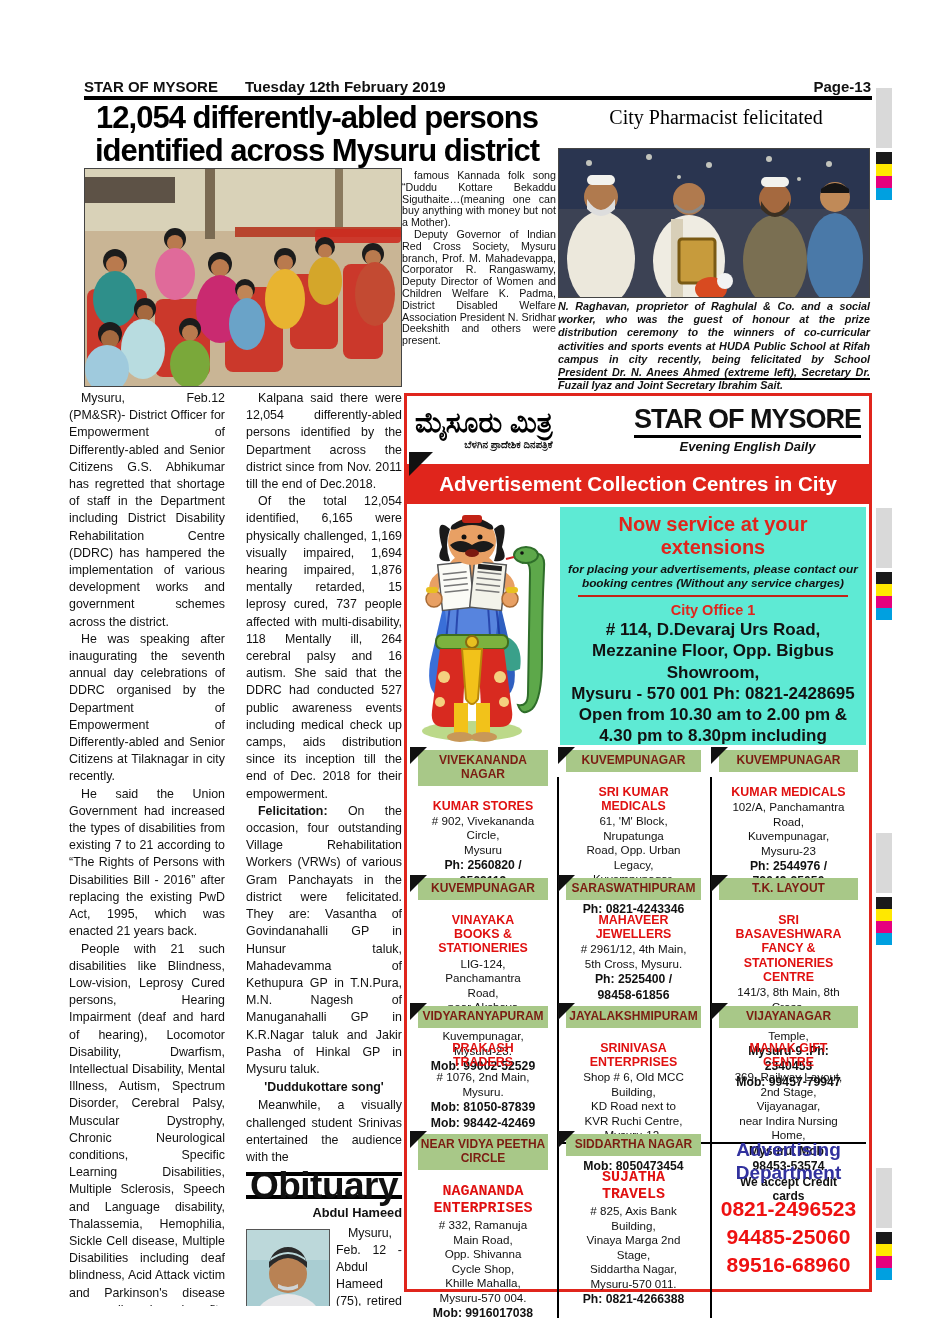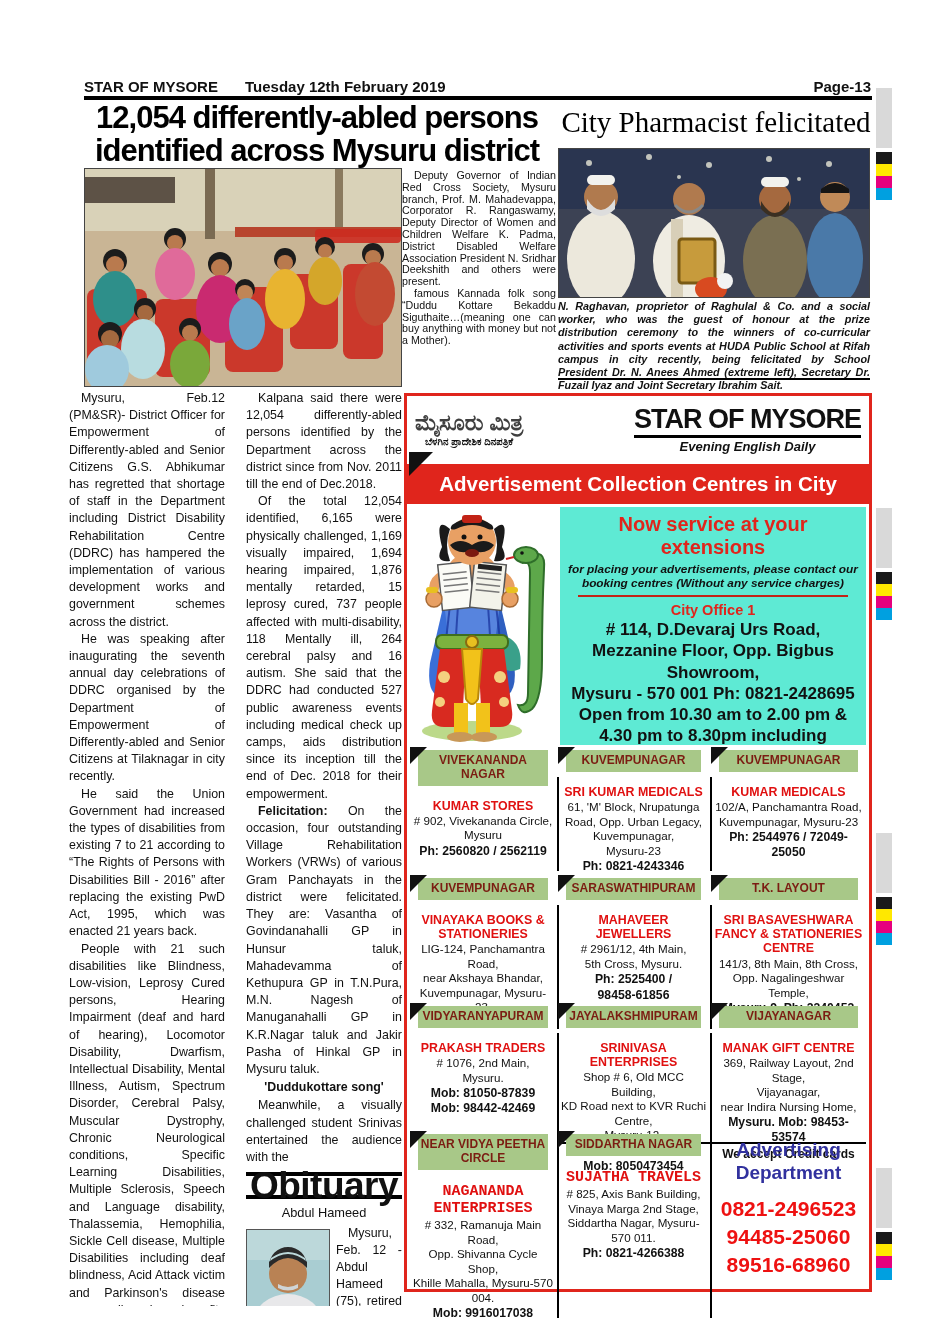--- a/index.html
+++ b/index.html
@@ -10,50 +10,50 @@
   .hdr-name{position:absolute;left:84px;top:78px;width:156px;font-size:15px;font-weight:bold;
             border-bottom:2px solid #000;padding-bottom:2px;}
   .hdr-date{position:absolute;left:245px;top:78px;font-size:15px;font-weight:bold;}
   .hdr-page{position:absolute;right:74px;top:78px;font-size:15px;font-weight:bold;}
   .hdr-rule{position:absolute;left:84px;top:96px;width:788px;height:4px;background:#000;}
 
   
   .lead-headline{position:absolute;left:84px;top:102px;width:466px;text-align:center;
      font-size:31px;line-height:1.05;font-weight:bold;letter-spacing:-1px;color:#000;}
   .pharma-headline{position:absolute;left:558px;top:106px;width:316px;text-align:center;
-     font-family:"Liberation Serif",serif;font-size:29px;font-weight:normal;color:#000;}
+     font-family:"Liberation Serif",serif;font-size:20px;font-weight:normal;color:#000;}
 
   
   .crowd-photo{position:absolute;left:84px;top:168px;width:316px;height:217px;border:1px solid #444;overflow:hidden;}
   .pharma-photo{position:absolute;left:558px;top:148px;width:310px;height:148px;border:1px solid #444;overflow:hidden;}
   .pharma-caption{position:absolute;left:558px;top:300px;width:312px;font-size:10.8px;line-height:13.2px;
      font-weight:bold;font-style:italic;text-align:justify;}
   .caption-rule{position:absolute;left:558px;top:378px;width:312px;height:2px;background:#000;}
 
   
   .col{position:absolute;font-size:12.4px;line-height:17.2px;text-align:justify;overflow:hidden;}
   .col p{margin:0;text-indent:12px;}
   .col1{left:69px;top:390px;width:156px;height:916px;}
   .col2{left:246px;top:390px;width:156px;height:916px;}
   .col3{left:402px;top:170px;width:154px;height:220px;font-size:10.7px;line-height:11.8px;}
   .subhead{font-weight:bold;text-align:center;margin:1px 0;}
 
   
   .obit{margin-top:6px;}
   .obit-titlebar{border-top:4px solid #000;border-bottom:4px solid #000;text-align:center;
       font-size:37px;font-weight:bold;letter-spacing:-0.5px;padding:1px 0;margin-bottom:5px;}
-  .obit-name{text-align:center;font-weight:normal;font-size:12.8px;margin:3px 0;}
+  .obit-name{text-align:right;font-weight:bold;font-size:12.8px;margin:3px 0;}
   .obit p{margin:0;text-indent:12px;}
   .obit-photo{float:left;width:82px;height:102px;border:1px solid #555;margin:4px 6px 2px 0;overflow:hidden;}
 
   
   .ad{position:absolute;left:404px;top:393px;width:462px;height:893px;border:3px solid #e0251c;background:#fff;}
   .ad-masthead{display:flex;justify-content:space-between;align-items:center;padding:3px 8px;height:62px;}
-  .kn-title{font-size:22px;font-weight:bold;line-height:1;color:#404040;}
-  .kn-sub{font-size:10px;font-weight:bold;text-align:center;margin-top:2px;}
+  .kn-title{font-size:28px;font-weight:bold;line-height:1;color:#000000;}
+  .kn-sub{font-size:10px;font-weight:bold;text-align:right;margin-top:2px;}
   .som{text-align:center;}
   .som-title{font-size:27px;font-weight:bold;letter-spacing:-1px;line-height:1;border-bottom:3px solid #000;padding-bottom:2px;}
   .som-sub{font-size:13px;font-weight:bold;font-style:italic;margin-top:1px;}
   .ad-banner{position:relative;height:40px;background:#e0251c;color:#fff;font-size:20.5px;font-weight:bold;
      display:flex;align-items:center;justify-content:center;}
   .ad-banner .tri{position:absolute;left:2px;top:-12px;width:0;height:0;
      border-top:24px solid #111;border-right:24px solid transparent;}
   .ad-main{display:flex;padding:3px 3px 0 3px;height:238px;}
   .cartoon{width:146px;flex:none;}
   .offer{flex:1;margin-left:4px;background:#5eead4;text-align:center;padding:4px 8px;overflow:hidden;}
@@ -65,21 +65,21 @@
 
   .grid-row{display:grid;grid-template-columns:148px 153px 1fr;padding:0 2px;position:relative;}
   .r1,.r2,.r3{height:128px;}
   .r4{height:152px;}
   .cell{position:relative;padding-top:3px;}
   .cell.div::before{content:"";position:absolute;left:0;top:32px;bottom:4px;width:2px;background:#000;}
   .centre-head{position:relative;z-index:1;margin:2px 9px 4px 9px;background:#a8c888;color:#7b1d12;
      font-weight:bold;font-size:12px;text-align:center;padding:4px 1px;line-height:1.15;}
   .centre-head .tri{position:absolute;left:-8px;top:-3px;width:0;height:0;
      border-top:17px solid #111;border-right:17px solid transparent;}
-  .centre-body{text-align:center;padding:1px 3px;margin-top:12px;}
+  .centre-body{text-align:center;padding:1px 21px;margin-top:12px;}
   .shop{color:#e01010;font-weight:bold;font-size:12.4px;line-height:1.15;margin-bottom:1px;}
   .serif .shop{font-family:Liberation Mono, monospace;font-size:15px;}
   .addr{font-size:11.6px;line-height:1.25;white-space:pre-line;}
   .phone{font-weight:bold;font-size:12.2px;line-height:1.25;white-space:pre-line;margin-top:1px;}
   .note{font-weight:bold;font-size:12px;margin-top:1px;}
   .r4::before{content:"";position:absolute;top:13px;left:150px;right:3px;height:2px;background:#000;z-index:0;}
   .dept{text-align:center;padding-top:10px;}
   .dept-title{color:#31319e;font-weight:bold;font-size:19px;line-height:1.2;white-space:pre-line;}
   .dept-phones{color:#ee1111;font-weight:bold;font-size:21px;line-height:1.35;margin-top:10px;}
 
@@ -150,22 +150,22 @@
           <circle cx="25" cy="170" r="9" fill="#a5693f"></circle>
         <ellipse cx="22" cy="200" rx="22" ry="24" fill="#9fcadd"></ellipse>
         <circle cx="105" cy="160" r="11" fill="#1c1c1c"></circle>
           <circle cx="105" cy="164" r="8" fill="#b97a4e"></circle>
         <ellipse cx="105" cy="195" rx="20" ry="24" fill="#7aa83a"></ellipse>
       </g>
     </svg>
   </div>
 
   <div class="col col3">
+    <p>famous Kannada folk song “Duddu Kottare Bekaddu Siguthaite…(meaning one can buy anything with money but not a Mother).</p>
     <p>Deputy Governor of Indian Red Cross Society, Mysuru branch, Prof. M. Mahadevappa, Corporator R.  Rangaswamy, Deputy Director of Women and Children Welfare K. Padma, District Disabled Welfare Association President N. Sridhar Deekshith and others were present.</p>
-    <p>famous Kannada folk song “Duddu Kottare Bekaddu Siguthaite…(meaning one can buy anything with money but not a Mother).</p>
   </div>
 
   <div class="pharma-photo">
     <svg width="310" height="148" viewBox="0 0 310 148">
       <rect width="310" height="148" fill="#2a3550"></rect>
       <rect y="60" width="310" height="88" fill="#3c4254"></rect>
       <g fill="#e8e8d8" opacity="0.8">
         <circle cx="30" cy="14" r="3"></circle>
           <circle cx="90" cy="8" r="3"></circle>
           <circle cx="150" cy="16" r="3"></circle>

